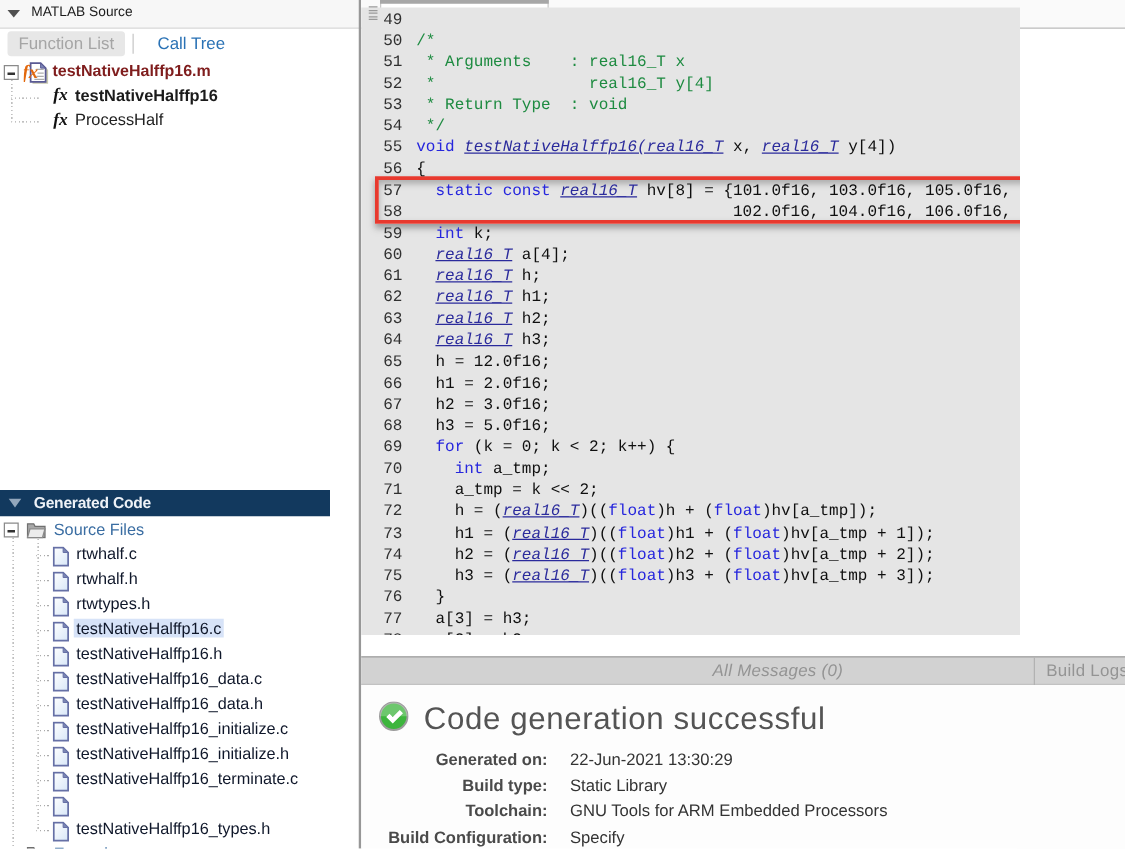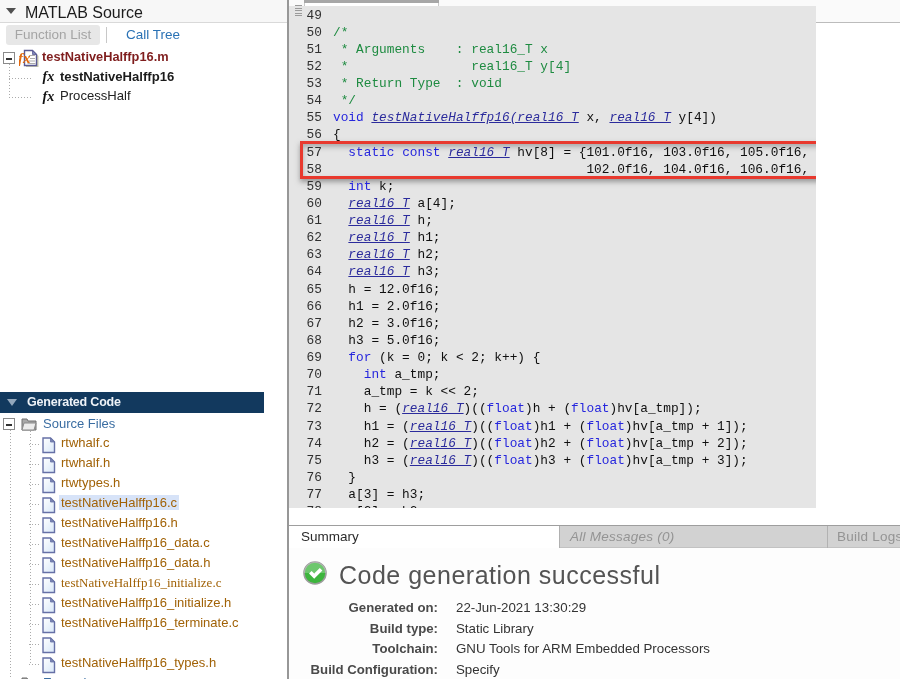--- a/index.html
+++ b/index.html
@@ -6,40 +6,40 @@
 html,body { width:900px; height:679px; overflow:hidden; background:#fff;
   font-family:"Liberation Sans", sans-serif; }
 #app { position:relative; width:900px; height:679px; overflow:hidden; background:#fff; }
 .abs { position:absolute; }
 
 
 #lp { position:absolute; left:0; top:0; width:288px; height:679px; background:#fff; }
 #lp-head { position:absolute; left:0; top:0; width:288px; height:23px; background:#f7f7f7; border-bottom:1px solid #d9d9d9; }
 #lp-head .tri { position:absolute; left:6px; top:8px; width:0; height:0;
   border-left:5.5px solid transparent; border-right:5.5px solid transparent; border-top:6.5px solid #505050; }
-#lp-head .ttl { position:absolute; left:25px; top:3.5px; font-size:16px; color:#1c1c1c; }
+#lp-head .ttl { position:absolute; left:25px; top:3.5px; font-size:11px; color:#1c1c1c; }
 #fl-btn { position:absolute; left:6px; top:25px; width:94px; height:20px; background:#e7e7e7; border-radius:3px;
   font-size:13.5px; color:#a5a5a5; text-align:center; line-height:20px; }
 #fl-sep { position:absolute; left:106px; top:27px; width:1px; height:16px; background:#c8c8c8; }
 #ct-lnk { position:absolute; left:126px; top:27px; font-size:13.5px; color:#2a72b5; }
 
 
 .exp { position:absolute; width:12px; height:12px; background:#fff; border:1px solid #8a8a8a; }
 .exp:after { content:""; position:absolute; left:2px; top:5px; width:6px; height:1.5px; background:#333; }
 .dotv { position:absolute; width:1px; background-image:repeating-linear-gradient(to bottom,#ababab 0 1px,transparent 1px 3px); }
 .doth { position:absolute; height:1px; background-image:repeating-linear-gradient(to right,#ababab 0 1px,transparent 1px 3px); }
 .fx { position:absolute; font-family:"Liberation Serif", serif; font-style:italic; font-weight:bold; font-size:14px; color:#111; }
 
 
 #gc-bar { position:absolute; left:0; top:392px; width:264px; height:21px; background:#12395e; }
 #gc-bar .tri { position:absolute; left:7px; top:7px; width:0; height:0;
   border-left:5px solid transparent; border-right:5px solid transparent; border-top:7px solid #93a7bc; }
 #gc-bar .ttl { position:absolute; left:27px; top:3px; font-size:12.5px; letter-spacing:-0.2px; font-weight:bold; color:#eef2f7; }
 
-.filerow { position:absolute; left:61px; font-size:13px; color:#a16207; white-space:nowrap; }
+.filerow { position:absolute; left:61px; font-size:13px; color:#0f172a; white-space:nowrap; }
 .hl { background:#d7e3f8; padding:0 2px; margin-left:-2px; }
 
 
 #vline { position:absolute; left:287px; top:0; width:2px; height:679px; background:#979797; }
 #split { position:absolute; left:289px; top:0; width:12px; height:526px; background:#fff; }
 #grip { position:absolute; left:295px; top:5px; width:7px; height:13px; z-index:30; }
 #grip div { height:1px; background:#9a9a9a; margin-bottom:1.6px; }
 
 
 #tabbar { position:absolute; left:289px; top:0; width:611px; height:23px; background:#fafafa; border-bottom:1px solid #bcbcbc; }
@@ -183,21 +183,21 @@
         <use href="#pg"></use>
       </svg>
 
     <div class="filerow" style="top:435px;">rtwhalf.c</div>
     <div class="filerow" style="top:455px;">rtwhalf.h</div>
     <div class="filerow" style="top:475px;">rtwtypes.h</div>
     <div class="filerow" style="top:495px;"><span class="hl">testNativeHalffp16.c</span></div>
     <div class="filerow" style="top:515px;">testNativeHalffp16.h</div>
     <div class="filerow" style="top:535px;">testNativeHalffp16_data.c</div>
     <div class="filerow" style="top:555px;">testNativeHalffp16_data.h</div>
-    <div class="filerow" style="top:575px;font-family:Liberation Serif, serif;">testNativeHalffp16_initialize.c</div>
+    <div class="filerow" style="top:575px;">testNativeHalffp16_initialize.c</div>
     <div class="filerow" style="top:595px;">testNativeHalffp16_initialize.h</div>
     <div class="filerow" style="top:615px;">testNativeHalffp16_terminate.c</div>
     <div class="filerow" style="top:655px;">testNativeHalffp16_types.h</div>
 
     <svg class="abs" style="left:21px; top:675.5px;" width="16" height="14" viewBox="0 0 16 14">
         <use href="#fld"></use>
       </svg>
     <div class="abs" style="left:43px; top:675px; font-size:13px; color:#3a6da2;">Examples</div>
   </div>
 
@@ -276,23 +276,20 @@
     h = (<span class="l">real16_T</span>)((<span class="k">float</span>)h + (<span class="k">float</span>)hv[a_tmp]);
     h1 = (<span class="l">real16_T</span>)((<span class="k">float</span>)h1 + (<span class="k">float</span>)hv[a_tmp + 1]);
     h2 = (<span class="l">real16_T</span>)((<span class="k">float</span>)h2 + (<span class="k">float</span>)hv[a_tmp + 2]);
     h3 = (<span class="l">real16_T</span>)((<span class="k">float</span>)h3 + (<span class="k">float</span>)hv[a_tmp + 3]);
   }
   a[3] = h3;
   a[2] = h2;</div>
   </div>
 
   <div id="sumbar">
-    <div id="sumtab">
-        <span>Summary</span>
-      </div>
     <div class="graytab" style="left:281px;font-style:italic;">All Messages (0)</div>
     <div id="bl-sep"></div>
     <div class="graytab" style="left:548px;">Build Logs</div>
   </div>
 
   <div id="sumc">
     <svg class="abs" style="left:14px; top:13px;" width="24" height="24" viewBox="0 0 24 24">
       <circle cx="12" cy="12" r="11" fill="#3db53d" stroke="#9c9c9c" stroke-width="1.6"></circle>
       <path d="M12 1 a11 11 0 0 1 11 11 l-22 0 a11 11 0 0 1 11,-11" fill="#ffffff" opacity="0.25"></path>
       <path d="M6 12.5 l2.6-2.6 2.6 2.6 5.6-5.6 2.6 2.6-8.2 8.2z" fill="#fff"></path>

